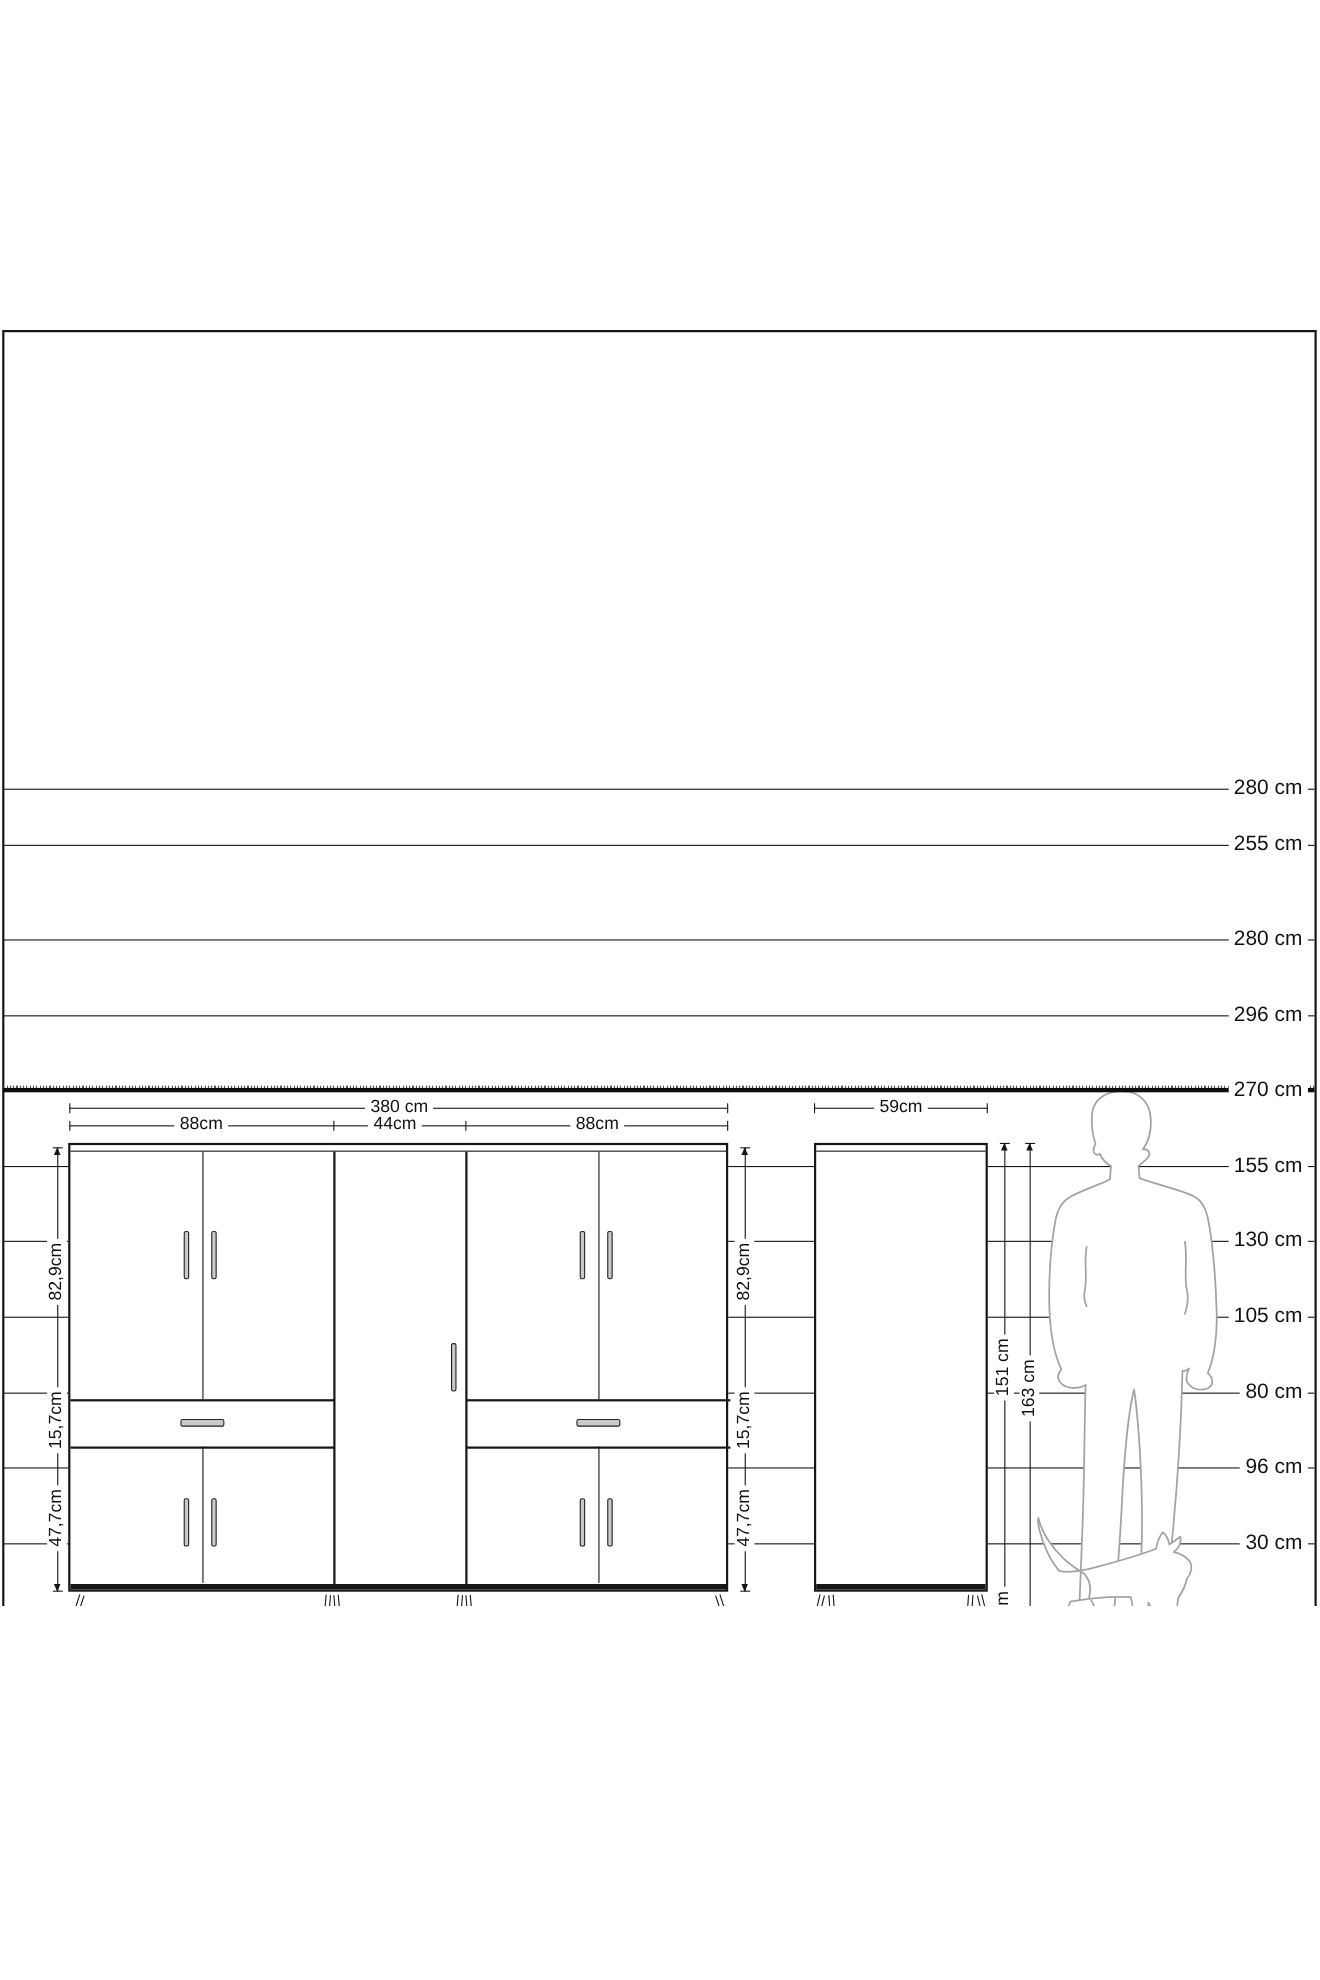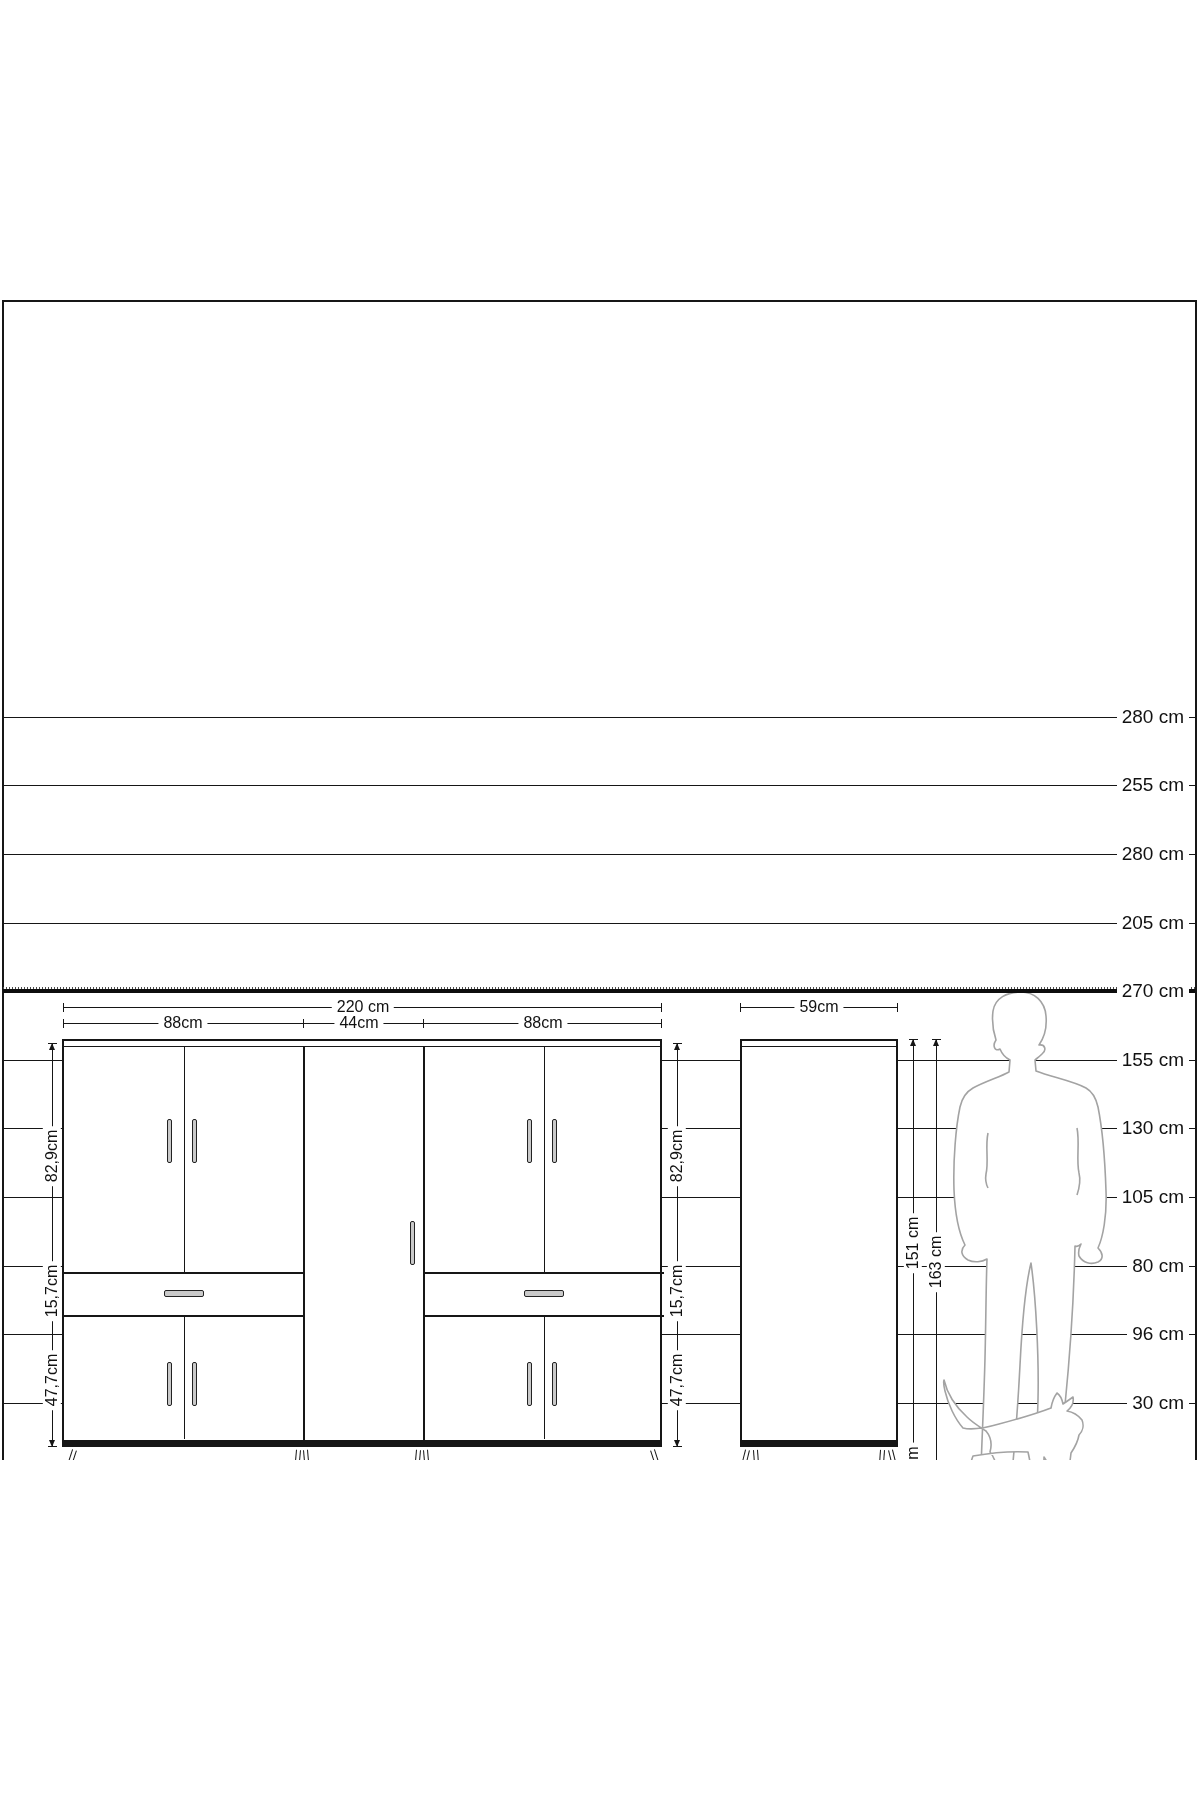--- a/index.html
+++ b/index.html
@@ -46,28 +46,28 @@
 </head>
 <body>
 
 <div class="stage">
 
   <div class="frame"></div>
 
   <div class="refline" style="top:717px">
       <span class="rlabel">280 cm</span>
     </div>
-  <div class="refline" style="top:785px">
+  <div class="refline" style="top:768px">
       <span class="rlabel">255 cm</span>
     </div>
   <div class="refline" style="top:854px">
       <span class="rlabel">280 cm</span>
     </div>
   <div class="refline" style="top:923px">
-      <span class="rlabel">205 cm</span>
+      <span class="rlabel">296 cm</span>
     </div>
   <div class="refline thick" style="top:989px">
       <span class="rlabel">270 cm</span>
     </div>
   <div class="refline" style="top:1060px">
       <span class="rlabel">155 cm</span>
     </div>
   <div class="refline" style="top:1128px">
       <span class="rlabel">130 cm</span>
     </div>
@@ -127,21 +127,21 @@
     <div class="band"></div>
   </div>
   <div class="leg" style="left:745px;transform:rotate(14deg)"></div>
   <div class="leg" style="left:753px;transform:rotate(-4deg)"></div>
   <div class="leg" style="left:880px;transform:rotate(4deg)"></div>
   <div class="leg" style="left:888px;transform:rotate(-14deg)"></div>
 
   <div class="dimh" style="left:63px;top:1007px;width:599px">
     <span class="tick" style="left:0"></span>
       <span class="tick" style="right:0"></span>
-    <span class="hlabel" style="left:300px">220 cm</span>
+    <span class="hlabel" style="left:300px">380 cm</span>
   </div>
   <div class="dimh" style="left:63px;top:1023px;width:599px">
     <span class="tick" style="left:0"></span>
     <span class="tick" style="left:240px"></span>
     <span class="tick" style="left:360px"></span>
     <span class="tick" style="right:0"></span>
     <span class="hlabel" style="left:120px">88cm</span>
     <span class="hlabel" style="left:296px">44cm</span>
     <span class="hlabel" style="left:480px">88cm</span>
   </div>

